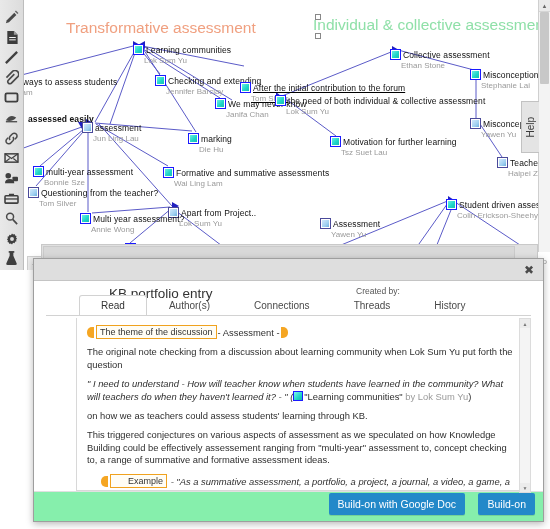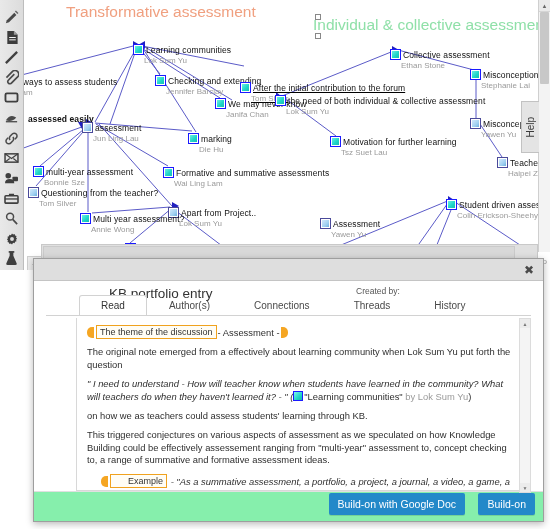--- a/index.html
+++ b/index.html
@@ -19,21 +19,21 @@
     background:linear-gradient(to right,#e9e9e9,#dcdcdc);
     border-right:1px solid #bdbdbd;
     display:flex;flex-direction:column;align-items:center;
     padding-top:8px;box-sizing:border-box;z-index:6;
   }
   .tool{width:20px;height:20px;margin-bottom:2px;display:flex;align-items:center;justify-content:center;cursor:pointer;}
   .tool svg{display:block;}
 
   
   .banner{position:absolute;font-size:15.5px;white-space:nowrap;}
-  #banner-transformative{left:66px;top:3px;color:#f0a080;}
+  #banner-transformative{left:66px;top:19px;color:#f0a080;}
   #banner-individual{left:313px;top:16px;color:#8fe0a8;}
   .sel-handle{position:absolute;width:4px;height:4px;border:1px solid #888;background:#fff;}
 
   
   .note{position:absolute;white-space:nowrap;z-index:4;}
   .note .ico{
     display:inline-block;vertical-align:-2px;width:9px;height:9px;
     background:linear-gradient(135deg,#7ff6ec 0%,#20d6c8 55%,#13b6ab 100%);
     border:1px solid #1a1aff;box-shadow:0 0 0 1px #fff inset;
     margin-right:2px;
@@ -318,21 +318,21 @@
     <div class="tab">Author(s)</div>
     <div class="tab">Connections</div>
     <div class="tab">Threads</div>
     <div class="tab">History</div>
   </div>
 
   <div id="doc">
     <p>
       <span class="lq"></span><span class="tagpill">The theme of the discussion</span><span>- Assessment -</span><span class="rq"></span>
     </p>
-    <p>The original note emerged from a effectively about learning community when Lok Sum Yu put forth the question</p>
+    <p>The original note checking from a discussion about learning community when Lok Sum Yu put forth the question</p>
     <p>
       <span class="ital">" I need to understand - How will teacher know when students have learned in the community? What will teachers do when they haven't learned it? - " (</span><span class="noteref"></span><span>"Learning communities"</span> <span class="byline">by Lok Sum Yu</span><span>)</span>
     </p>
     <p>on how we as teachers could assess students' learning through KB.</p>
     <p>This triggered conjectures on various aspects of assessment as we speculated on how Knowledge Building could be effectively  assessement ranging from "multi-year" assessment to, concept checking to, a range of summative and formative assessment ideas.</p>
     <p style="text-indent:14px;">
       <span class="lq"></span><span class="tagpill">Example</span> <span class="ital">- "As a summative assessment, a portfolio, a project, a journal, a video, a game, a play or any specific task related to the topic/knowledge can be introduced or selected by the students. - " (</span>   
     </p>
   </div>
 

